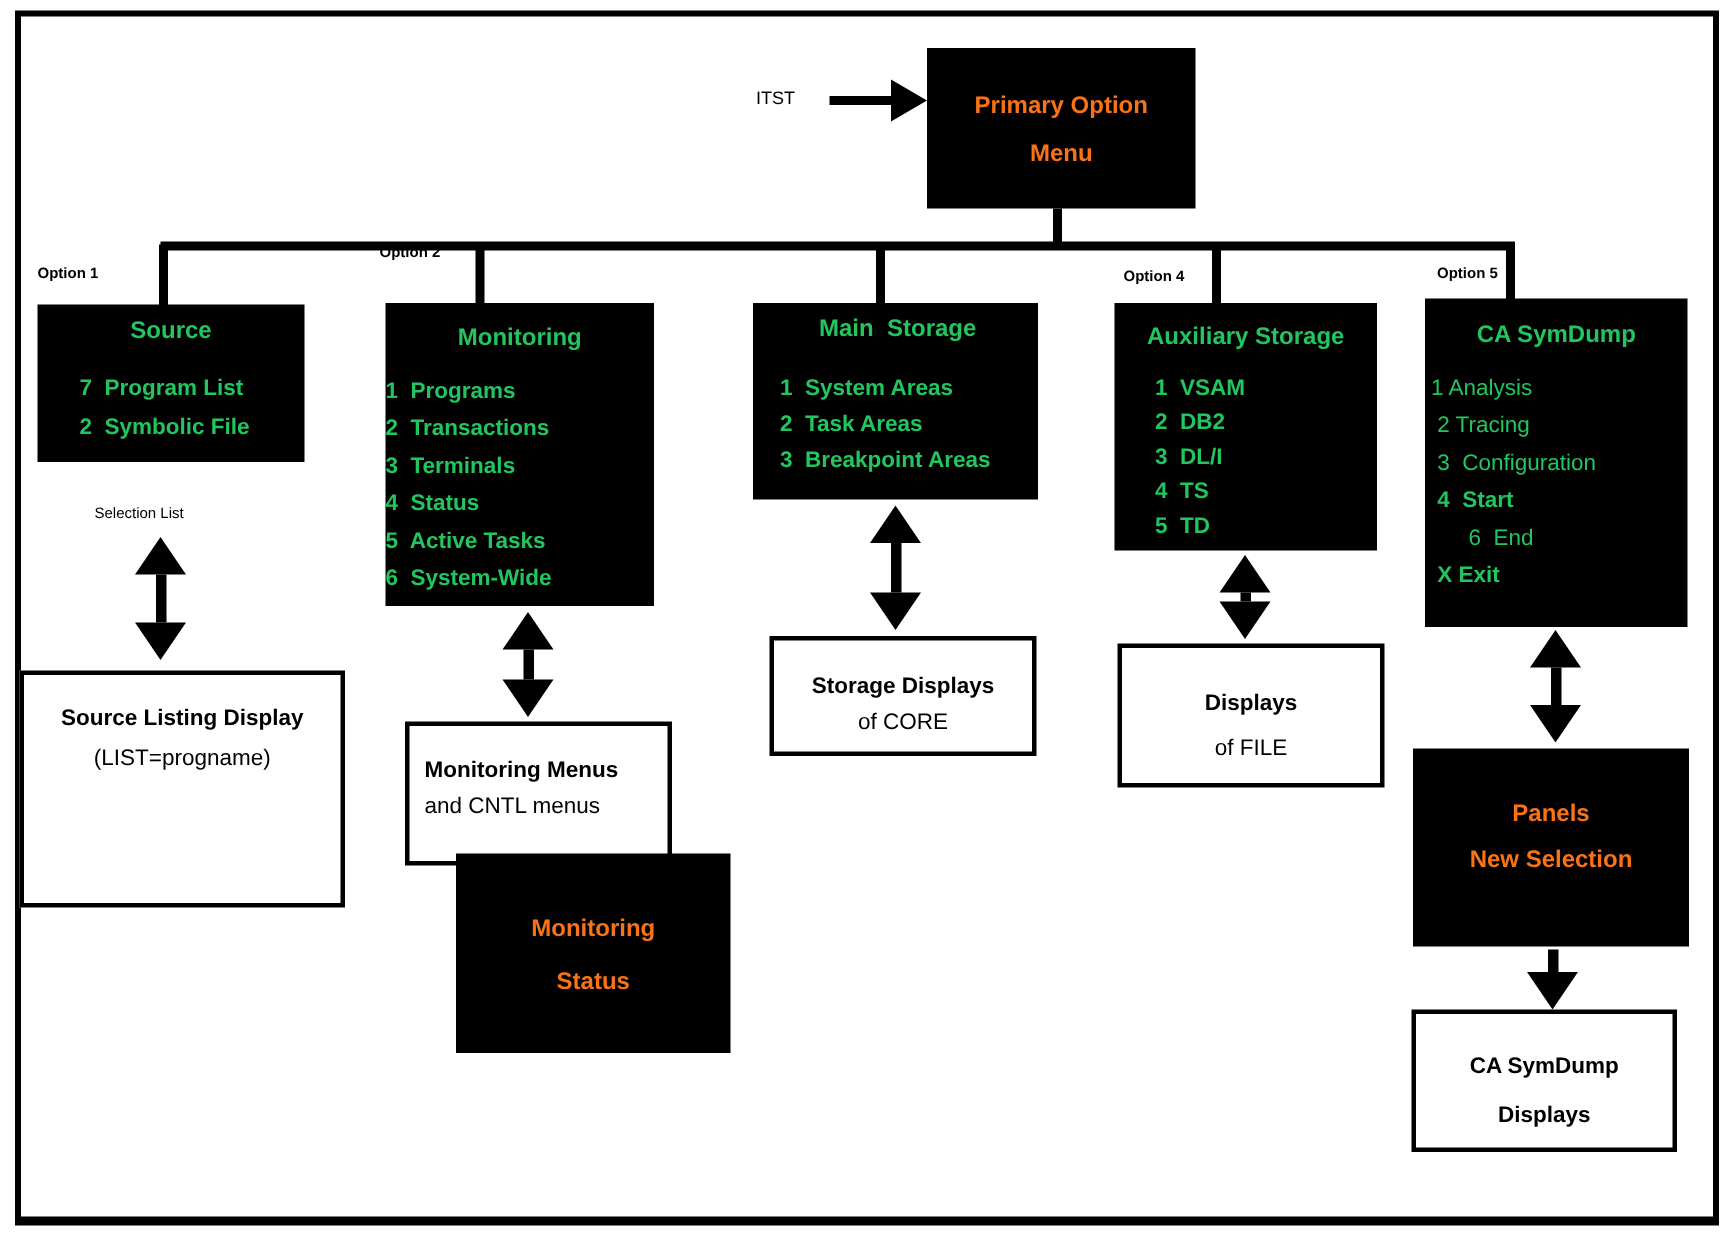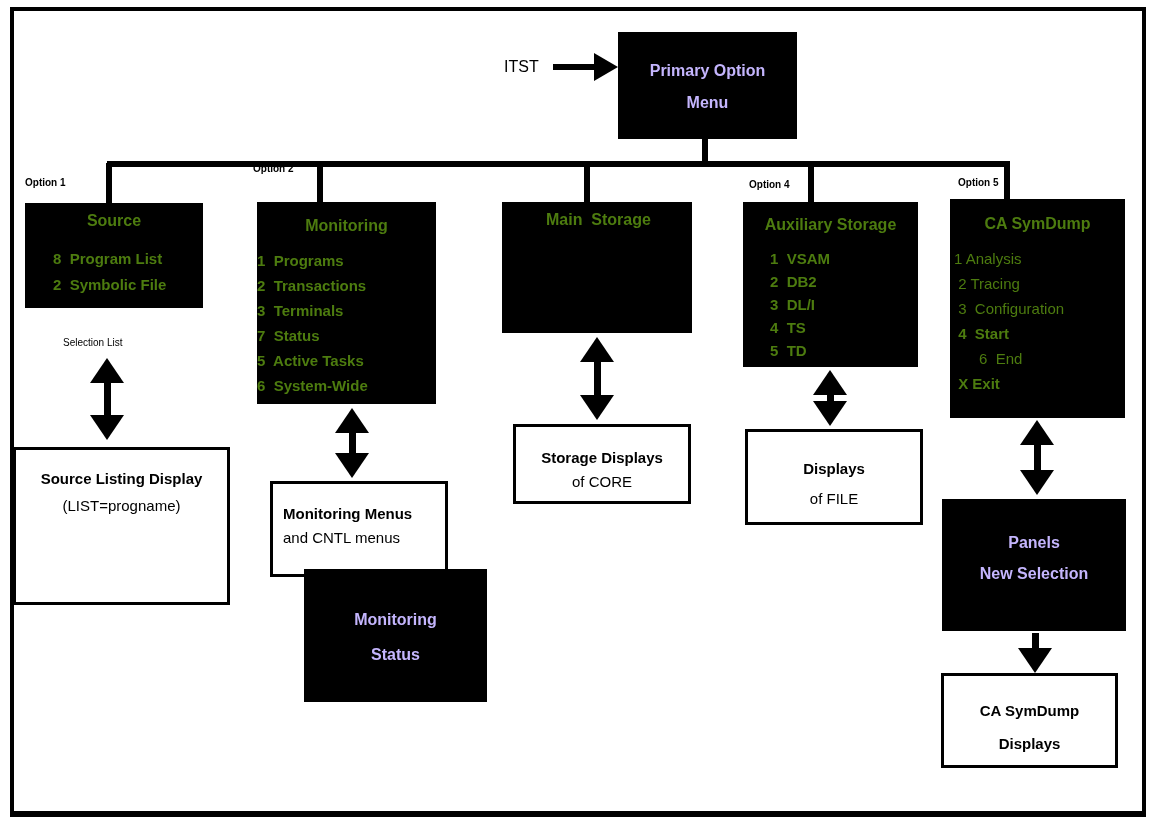--- a/index.html
+++ b/index.html
@@ -4,28 +4,28 @@
 <style>
   * { margin:0; padding:0; box-sizing:border-box; }
   html,body { background:#fff; }
   body { font-family:"Liberation Sans","DejaVu Sans",sans-serif; color:#000; }
   #stage { position:relative; width:1152px; height:824px; background:#fff; overflow:hidden; }
   .page-border { position:absolute; left:10px; top:7px; width:1136px; height:810px;
                  border:4px solid #000; border-bottom-width:6px; }
   .hline,.vline { position:absolute; background:#000; }
   .lbl { position:absolute; font-weight:bold; font-size:10px; white-space:pre; }
   .plain { font-weight:normal; }
-  .menu { position:absolute; background:#000; color:#4d7c0f; font-weight:bold; font-size:15px; }
+  .menu { position:absolute; background:#000; color:#22c55e; font-weight:bold; font-size:15px; }
   .menu-title { text-align:center; font-size:16px; }
   .mi { white-space:pre; }
   .reg { font-weight:normal; }
   .wbox { position:absolute; background:#fff; border:3px solid #000; font-size:15px; text-align:center; }
   .wb1 { font-weight:bold; }
   .wb2 { font-weight:normal; }
-  .bbox { position:absolute; background:#000; color:#c4b5fd; font-weight:bold; font-size:16px; text-align:center; }
+  .bbox { position:absolute; background:#000; color:#f97316; font-weight:bold; font-size:16px; text-align:center; }
   
   .darrow { position:absolute; width:36px; display:flex; flex-direction:column; align-items:center; }
   .head-up { width:0; height:0; border-left:17px solid transparent; border-right:17px solid transparent;
              border-bottom:25px solid #000; flex:0 0 auto; }
   .head-down { width:0; height:0; border-left:17px solid transparent; border-right:17px solid transparent;
                border-top:25px solid #000; flex:0 0 auto; }
   .stem { width:7px; background:#000; flex:1 1 auto; min-height:0; }
   
   .harrow-stem { position:absolute; background:#000; }
   .harrow-head { position:absolute; width:0; height:0; border-top:14px solid transparent;
@@ -38,57 +38,62 @@
   <div class="page-border"></div>
 
   <div class="hline" style="left:107px; top:161px; width:903px; height:6px;"></div>
   <div class="vline" style="left:702px; top:139px; width:6px; height:24px;"></div>
   <div class="vline" style="left:106px; top:163px; width:6px; height:42px;"></div>
   <div class="vline" style="left:317px; top:163px; width:6px; height:42px;"></div>
   <div class="vline" style="left:584px; top:163px; width:6px; height:42px;"></div>
   <div class="vline" style="left:808px; top:163px; width:6px; height:42px;"></div>
   <div class="vline" style="left:1004px; top:163px; width:6px; height:38px;"></div>
 
-  <div class="lbl plain" style="left:504px; top:58px; font-size:16px;">ITST</div>
+  <div class="lbl plain" style="left:504px; top:58px; font-size:12px;">ITST</div>
   <div class="harrow-stem" style="left:553px; top:64px; width:42px; height:6px;"></div>
   <div class="harrow-head" style="left:594px; top:53px;"></div>
 
   <div class="bbox" style="left:618px; top:32px; width:179px; height:107px; padding-top:23px; line-height:32px;">
     <div>Primary Option</div>
     <div>Menu</div>
   </div>
 
   <div class="lbl" style="left:25px;  top:177px;">Option 1</div>
   <div class="lbl" style="left:253px; top:163px;">Option 2</div>
   <div class="lbl" style="left:513px; top:178px;margin-top:44px;">Option 3</div>
   <div class="lbl" style="left:749px; top:179px;">Option 4</div>
   <div class="lbl" style="left:958px; top:177px;">Option 5</div>
 
   <div class="menu" style="left:25px; top:203px; width:178px; height:105px;">
     <div class="menu-title" style="margin-top:9px;">Source</div>
     <div style="margin-top:16px; padding-left:28px; line-height:26px;">
-      <div class="mi">8  Program List</div>
+      <div class="mi">7  Program List</div>
       <div class="mi">2  Symbolic File</div>
     </div>
   </div>
 
   <div class="menu" style="left:257px; top:202px; width:179px; height:202px;">
     <div class="menu-title" style="margin-top:15px;">Monitoring</div>
     <div style="margin-top:13px; line-height:25px;">
       <div class="mi">1  Programs</div>
       <div class="mi">2  Transactions</div>
       <div class="mi">3  Terminals</div>
-      <div class="mi">7  Status</div>
+      <div class="mi">4  Status</div>
       <div class="mi">5  Active Tasks</div>
       <div class="mi">6  System-Wide</div>
     </div>
   </div>
 
   <div class="menu" style="left:502px; top:202px; width:190px; height:131px;">
     <div class="menu-title" style="margin-top:9px; text-align:left; padding-left:44px; white-space:pre;">Main  Storage</div>
+    <div style="margin-top:18px; padding-left:18px; line-height:24px;">
+      <div class="mi">1  System Areas</div>
+      <div class="mi">2  Task Areas</div>
+      <div class="mi">3  Breakpoint Areas</div>
+    </div>
   </div>
 
   <div class="menu" style="left:743px; top:202px; width:175px; height:165px;">
     <div class="menu-title" style="margin-top:14px;">Auxiliary Storage</div>
     <div style="margin-top:13px; padding-left:27px; line-height:23px;">
       <div class="mi">1  VSAM</div>
       <div class="mi">2  DB2</div>
       <div class="mi">3  DL/I</div>
       <div class="mi">4  TS</div>
       <div class="mi">5  TD</div>

